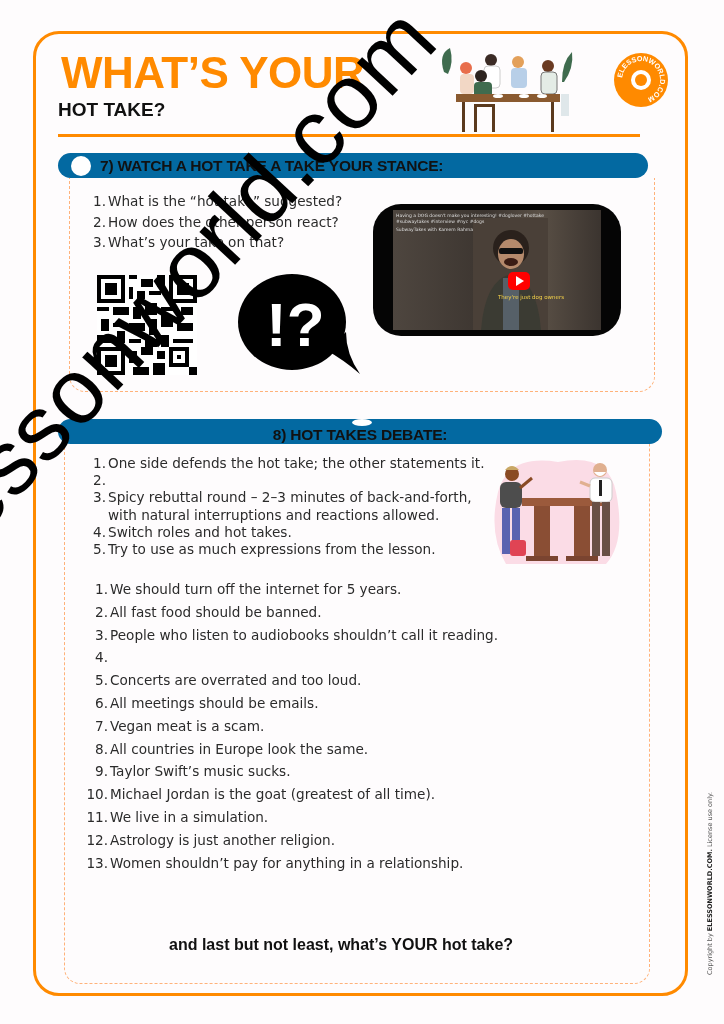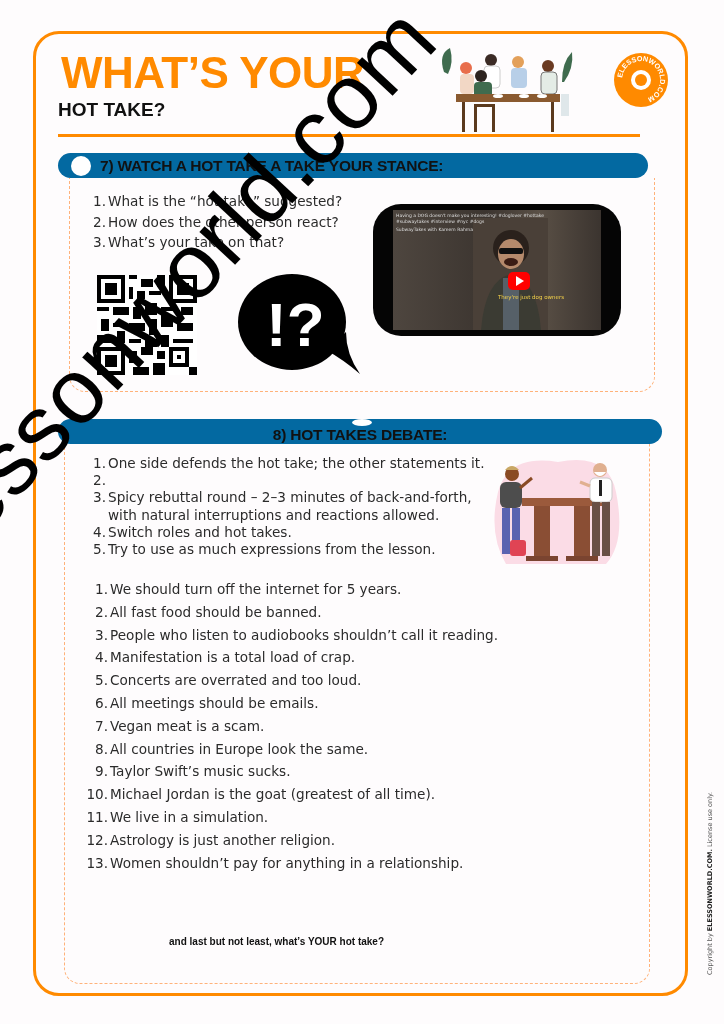--- a/index.html
+++ b/index.html
@@ -64,21 +64,21 @@
   .debate-illus { position:absolute; left:488px; top:452px; width:135px; height:115px; }
 
   .steps { left:90px; top:455px; font-size:13.6px; line-height:17.2px; }
   .steps .cont { padding-left:18px; }
 
   .takes { left:84px; top:578px; font-size:13.6px; line-height:22.8px; }
   .takes .num { min-width:24px; }
 
   .closing {
     position:absolute; left:169px; top:936px; font-family:"Liberation Sans", sans-serif;
-    font-weight:bold; font-size:10px; color:#111;
+    font-weight:bold; font-size:16px; color:#111;
   }
 
   .copyright {
     position:absolute; left:706px; top:975px; transform-origin:left top; transform:rotate(-90deg);
     font-size:6.5px; color:#555; white-space:nowrap;
   }
   .copyright b { color:#222; }
 
   .watermark {
     position:absolute; left:-95px; top:520px; transform:rotate(-47deg); transform-origin:left center;
@@ -288,21 +288,20 @@
   <li>
       <span class="num">2.</span>
       <span>All fast food should be banned.</span>
     </li>
   <li>
       <span class="num">3.</span>
       <span>People who listen to audiobooks shouldn’t call it reading.</span>
     </li>
   <li>
       <span class="num">4.</span>
-      <span>Manifestation is a total load of crap.</span>
     </li>
   <li>
       <span class="num">5.</span>
       <span> Concerts are overrated and too loud.</span>
     </li>
   <li>
       <span class="num">6.</span>
       <span> All meetings should be emails.</span>
     </li>
   <li>

